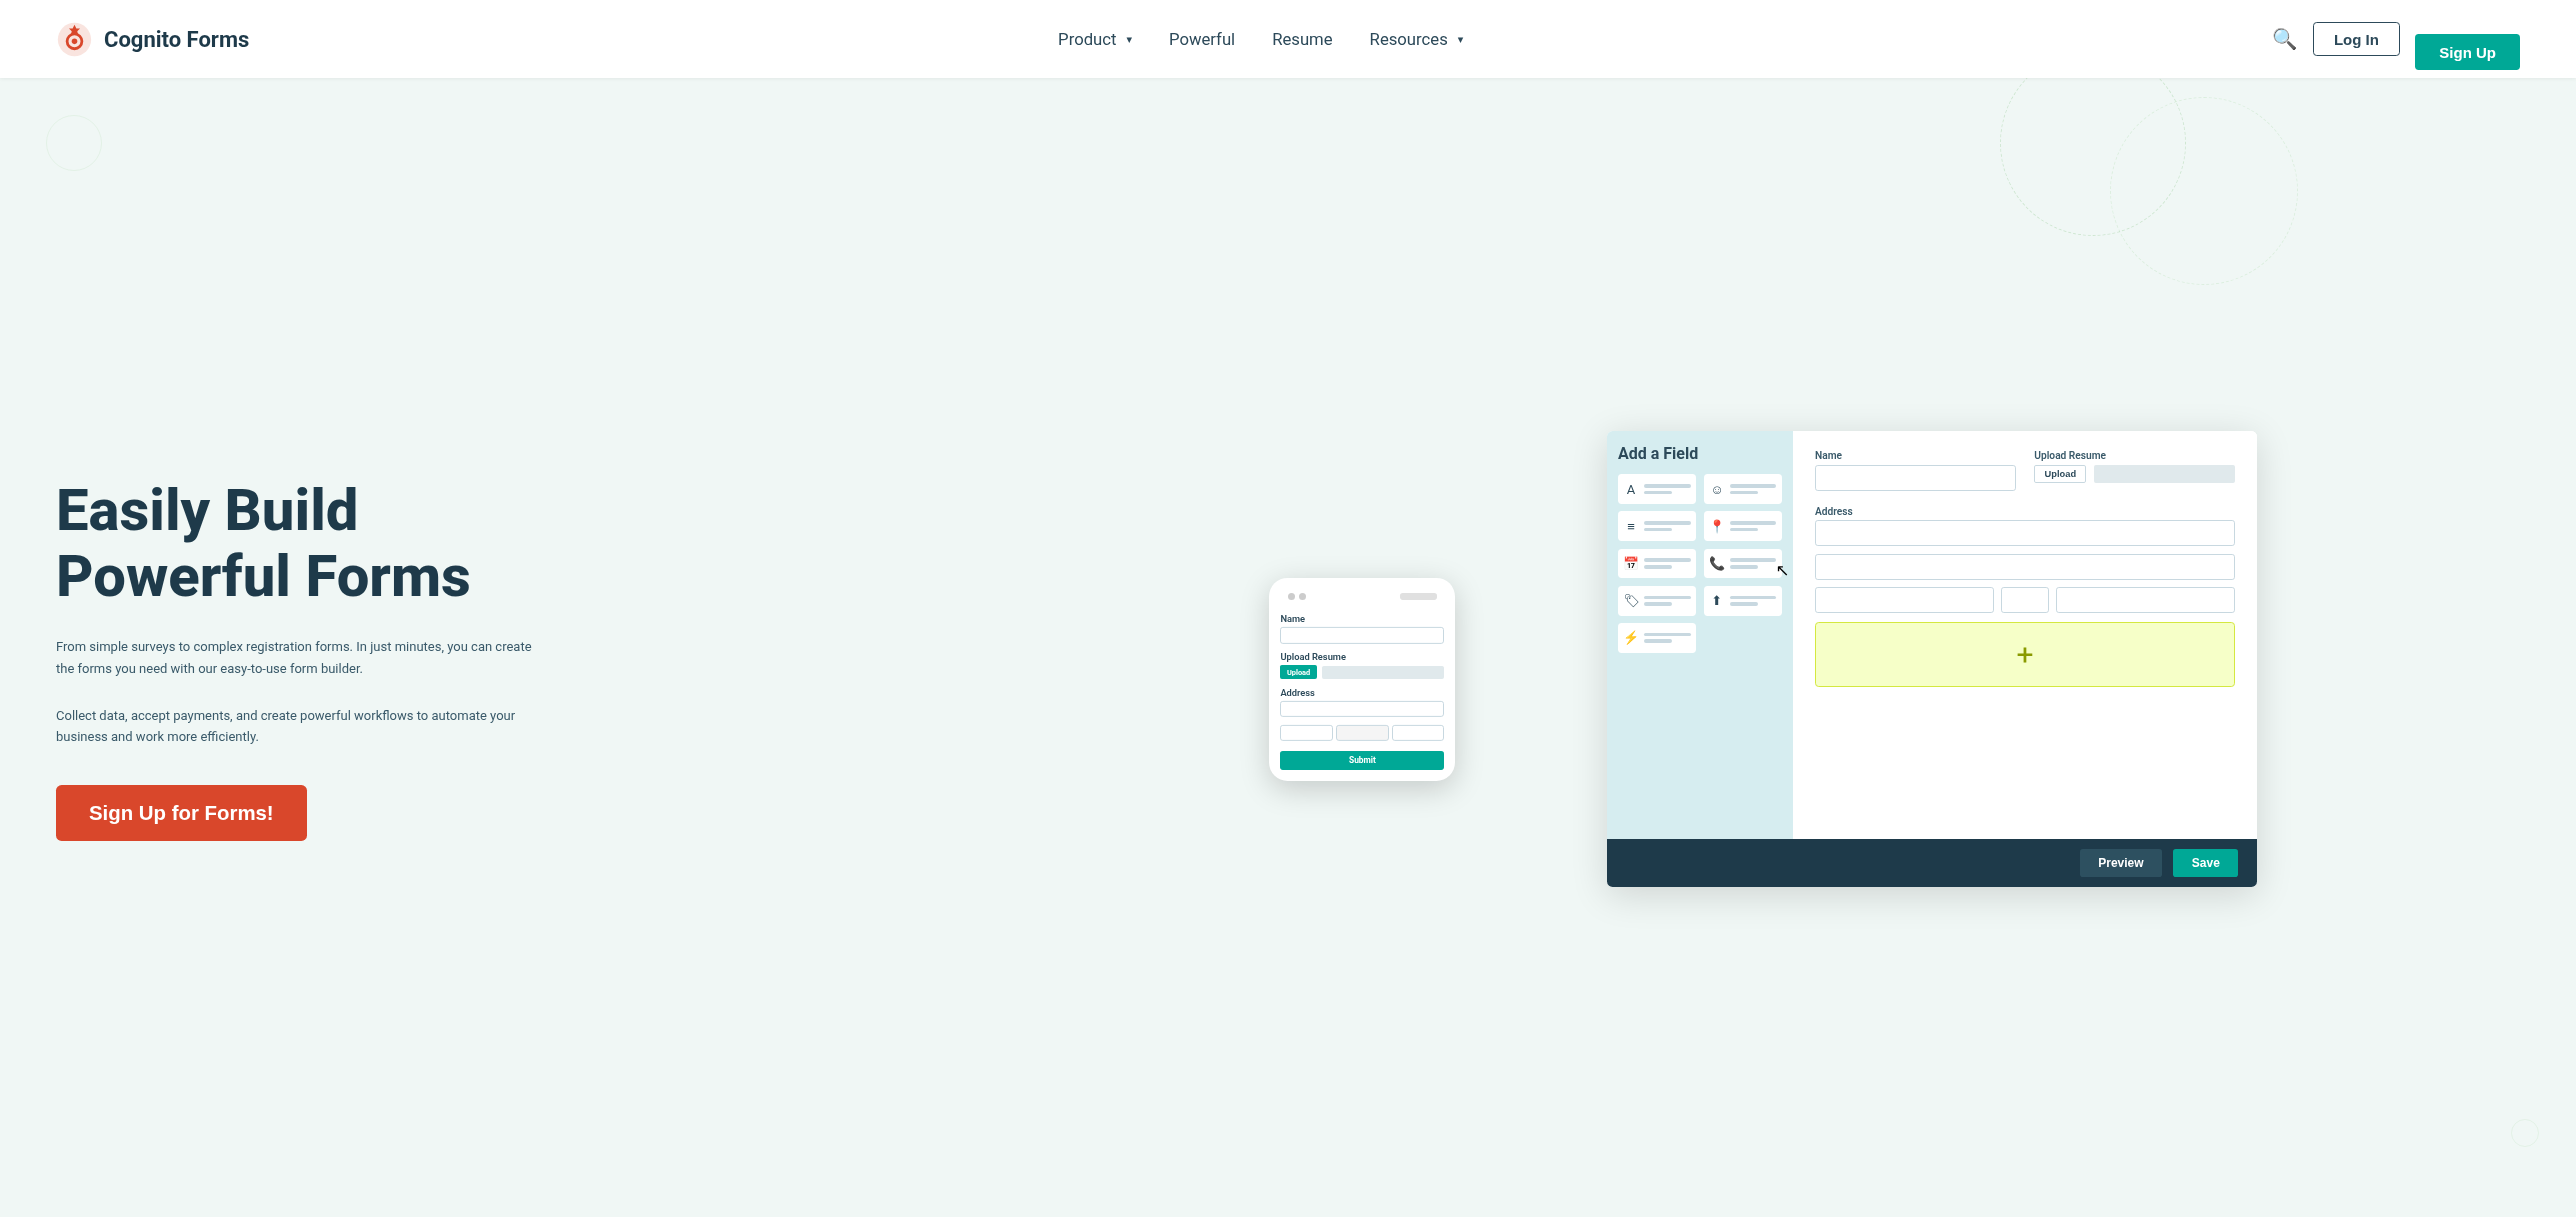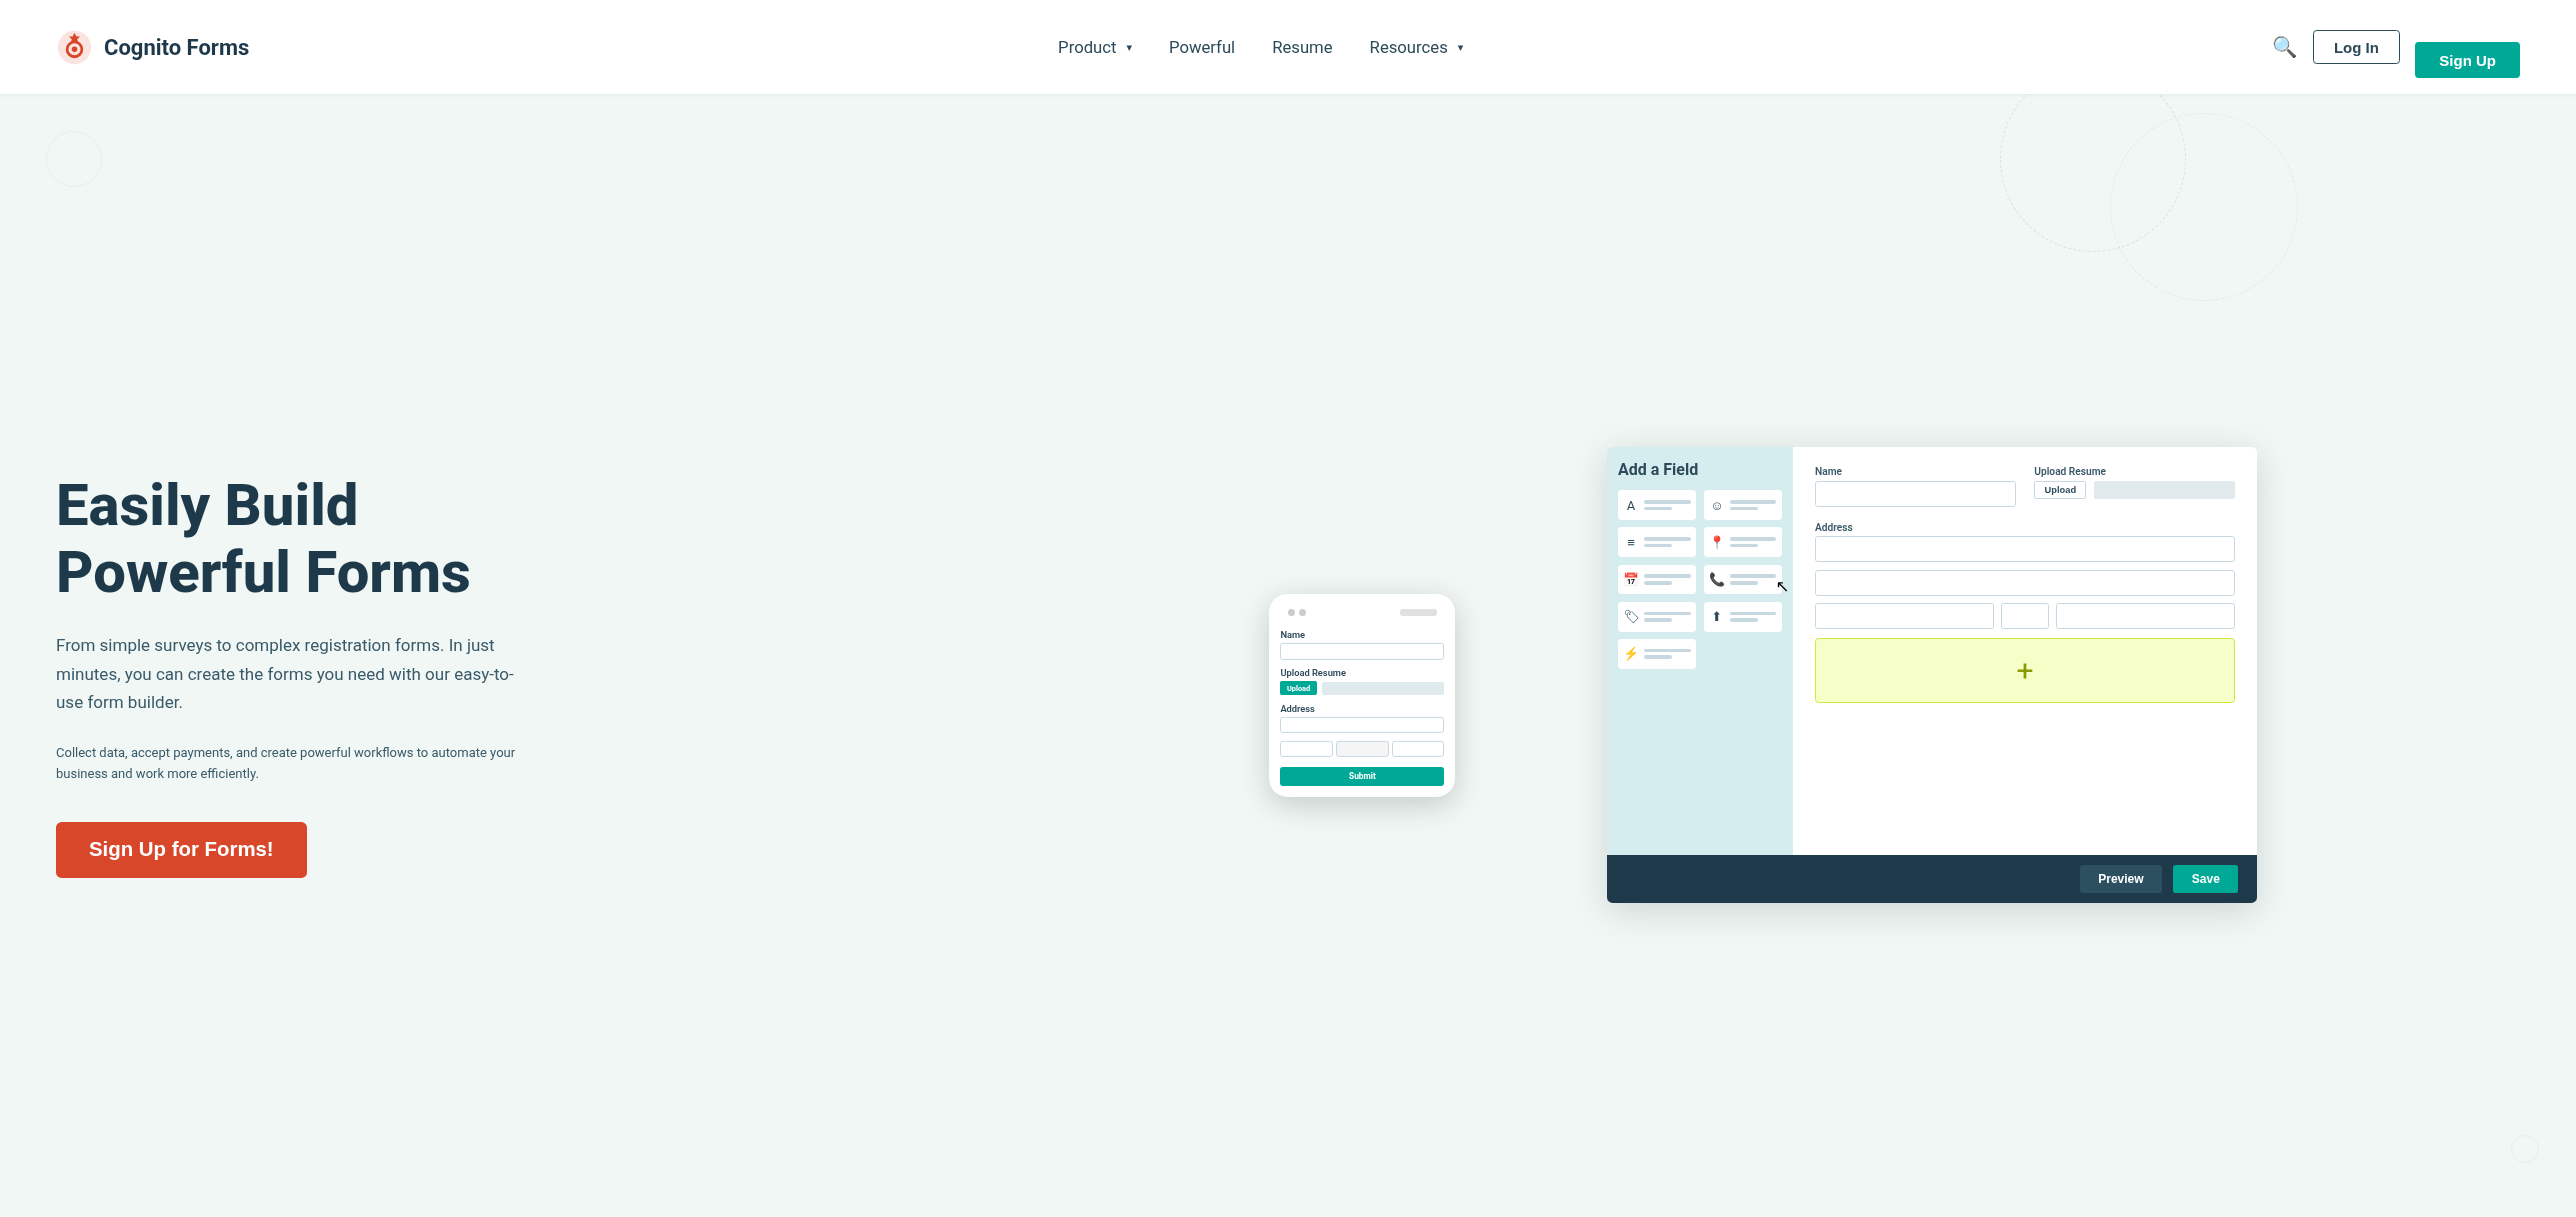--- a/index.html
+++ b/index.html
@@ -10,21 +10,21 @@
       width: 100%;
       min-height: 100vh;
     }
 
     
     .navbar {
       display: flex;
       align-items: center;
       justify-content: space-between;
       padding: 0 56px;
-      height: 94px;
+      height: 78px;
       background: #fff;
       box-shadow: 0 0.9px 3.7px rgba(0,0,0,0.06);
       position: relative;
       z-index: 100;
     }
     .logo-area {
       display: flex;
       align-items: center;
       gap: 11px;
     }
@@ -112,21 +112,21 @@
       padding-right: 37px;
     }
     .hero-headline {
       font-size: 58px;
       font-weight: 800;
       color: #1e3a4a;
       line-height: 1.15;
       margin-bottom: 26px;
     }
     .hero-subtext {
-      font-size: 17px;
+      font-size: 13px;
       color: #3a5a6a;
       line-height: 1.65;
       margin-bottom: 26px;
       max-width: 483px;
     }
     .hero-subtext2 {
       font-size: 13px;
       color: #3a5a6a;
       line-height: 1.65;
       margin-bottom: 37px;

